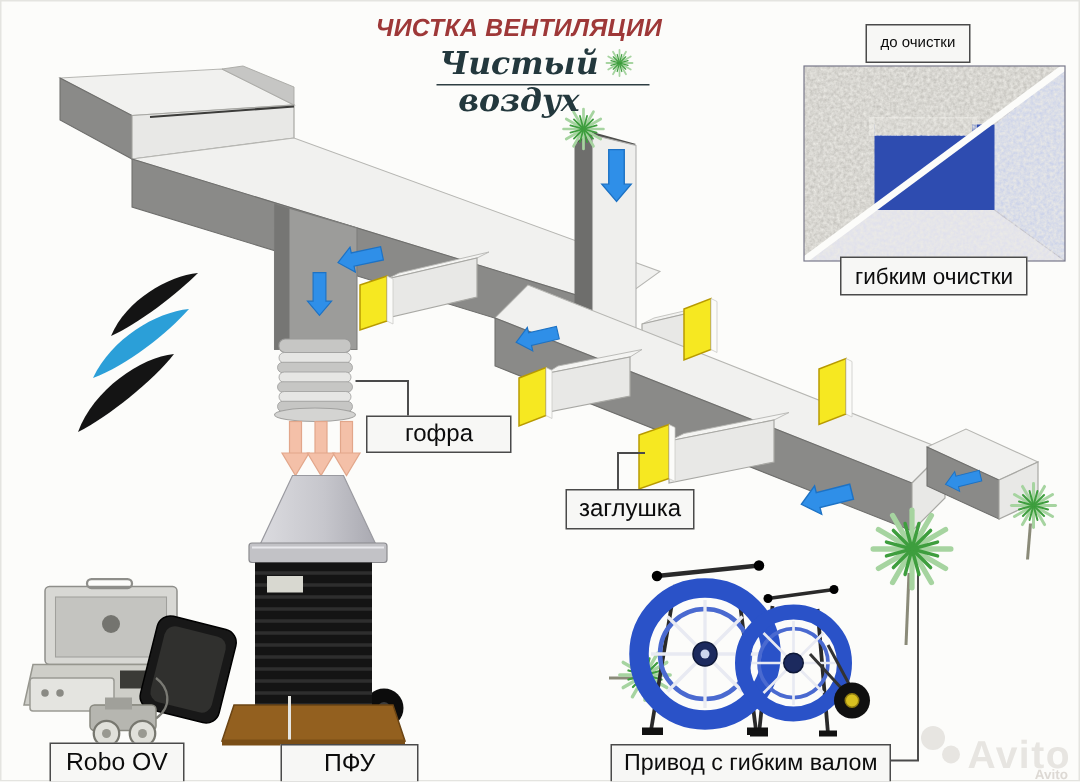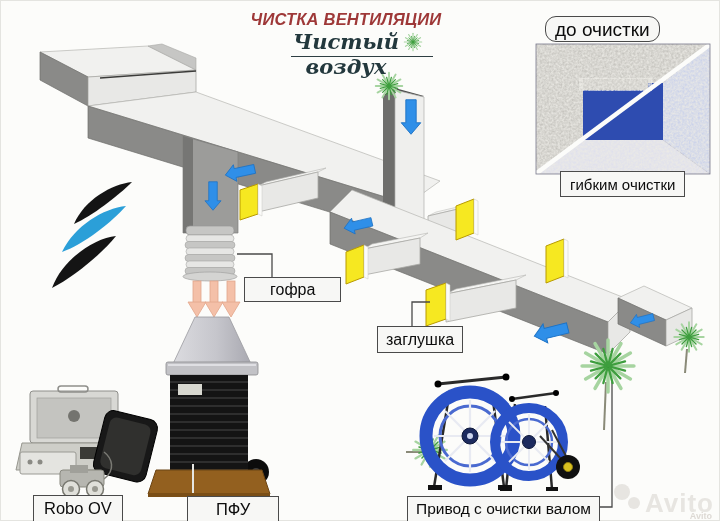--- a/index.html
+++ b/index.html
@@ -353,24 +353,24 @@
     <g fill="#e7e5e1">
       <circle cx="622" cy="492" r="8"></circle>
         <circle cx="634" cy="503" r="6"></circle>
     </g>
   </svg>
 
   <div class="title">ЧИСТКА ВЕНТИЛЯЦИИ</div>
   <div class="subtitle">Чистый воздух</div>
   <div class="subtitle-rule"></div>
 
-  <div class="lbl" style="left:545px;top:16px;height:24px;padding:0 9px;font-size:19px;border-radius:11px;">до очистки</div>
+  <div class="lbl" style="left:577px;top:16px;height:24px;padding:0 9px;font-size:10px;">до очистки</div>
   <div class="lbl" style="left:560px;top:171px;height:24px;padding:0 9px;font-size:15px;">гибким очистки</div>
 
   <div class="lbl" style="left:244px;top:277px;height:23px;padding:0 25px;font-size:16px;">гофра</div>
   <div class="lbl" style="left:377px;top:326px;height:25px;padding:0 8px;font-size:16px;text-align:center;">заглушка</div>
   <div class="lbl" style="left:33px;top:495px;height:25px;padding:0 10px;font-size:16.5px;">Robo OV</div>
   <div class="lbl" style="left:187px;top:496px;height:24px;padding:0 28px;font-size:16.5px;">ПФУ</div>
-  <div class="lbl" style="left:407px;top:496px;height:24px;padding:0 8px;font-size:15.5px;">Привод с очистки валом</div>
+  <div class="lbl" style="left:407px;top:496px;height:24px;padding:0 8px;font-size:15.5px;">Привод с гибким валом</div>
 
   <div class="wm">Avito</div>
   <div class="wm-small">Avito</div>
 </div>
 
 </body></html>

